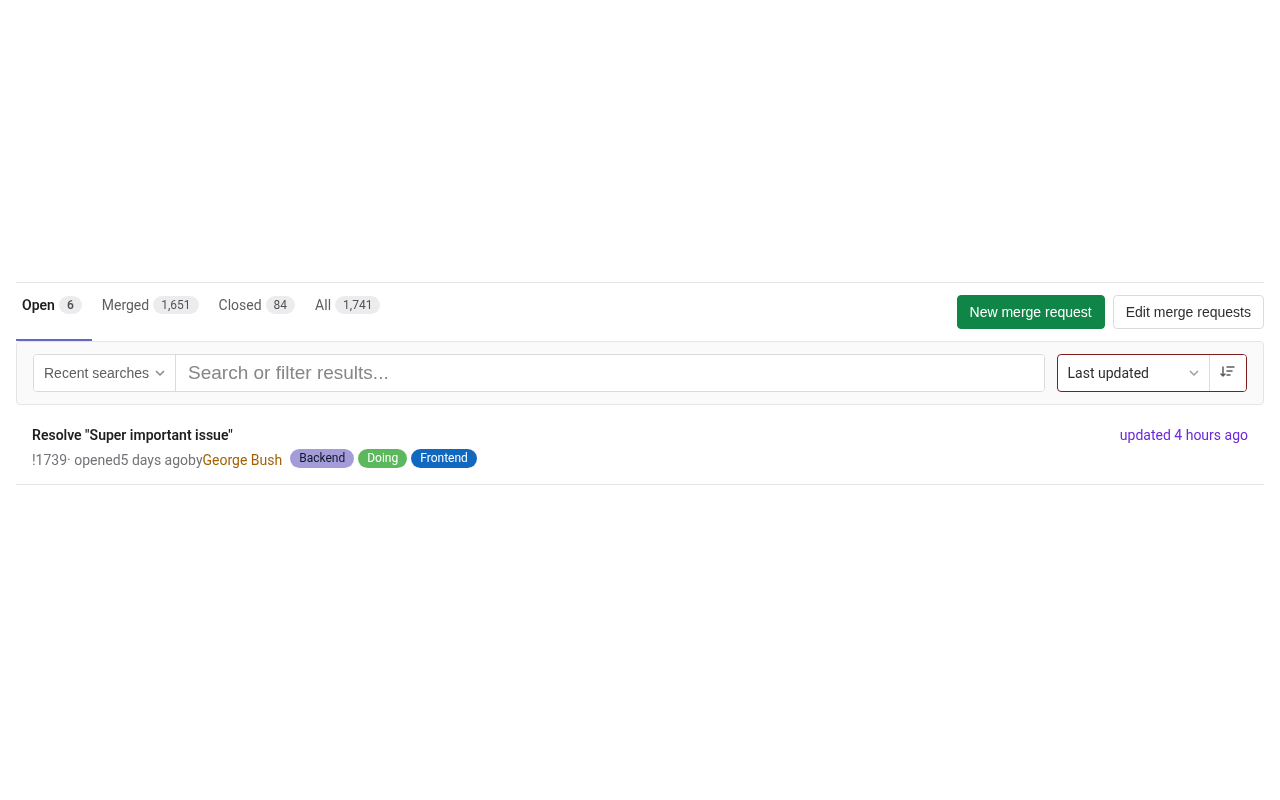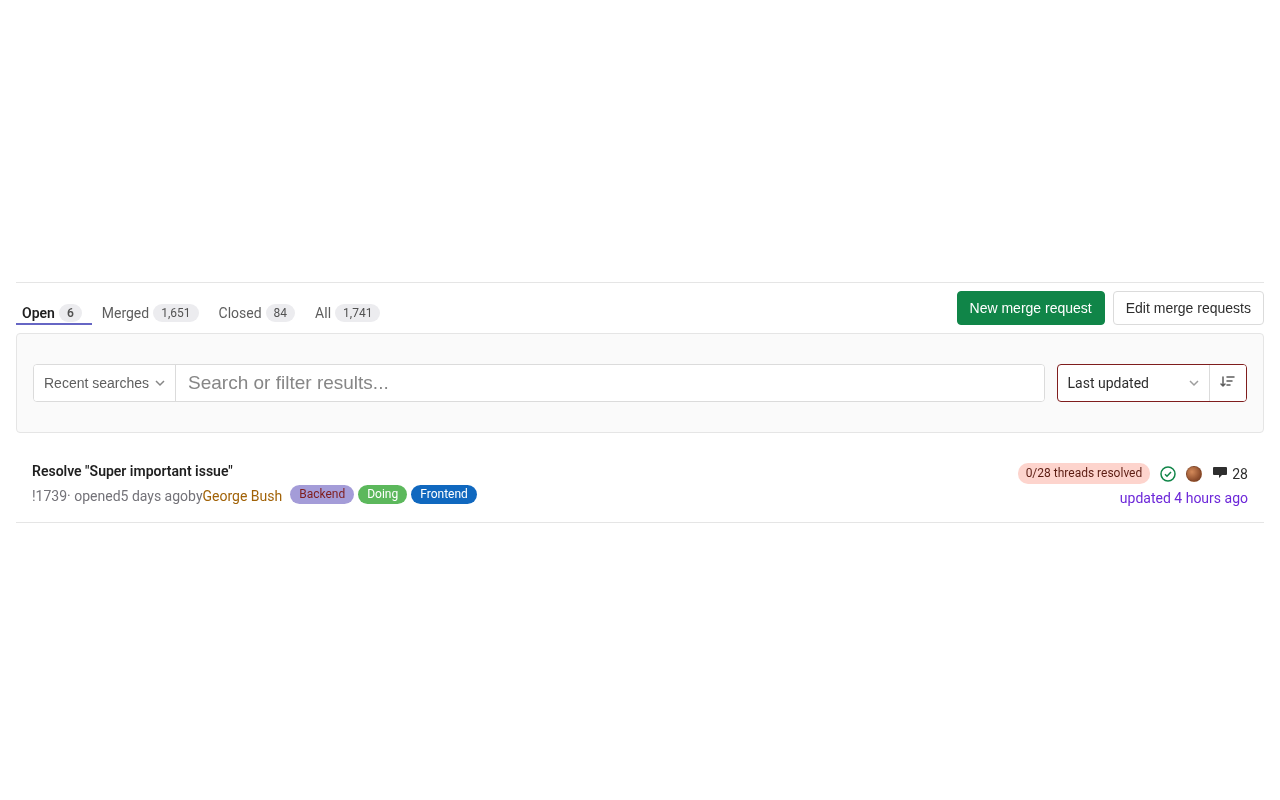--- a/index.html
+++ b/index.html
@@ -20,21 +20,21 @@
       justify-content: space-between;
       border-top: 1px solid #e5e5e5;
     }
     .tabs {
       display: flex;
       gap: 0;
     }
     .tab {
       display: flex;
       align-items: center;
-      padding: 13px 10px 1px;
+      padding: 13px 10px 25px;
       color: #5e5e5e;
       cursor: pointer;
       border-bottom: 2px solid transparent;
       gap: 4px;
     }
     .tab.active {
       color: #1f1f1f;
       font-weight: 600;
       border-bottom-color: #6666c4;
     }
@@ -66,25 +66,25 @@
     }
     .btn-primary {
       background: #108548;
       border-color: #108548;
       color: #fff;
     }
     .filter-bar {
       display: flex;
       align-items: stretch;
       gap: 12px;
-      padding: 30px 16px;
+      padding: 12px 16px;
       background: #fafafa;
       border: 1px solid #e5e5e5;
       border-radius: 4px;
-      margin-bottom: 16px;
+      margin-bottom: 8px;
     }
     .filter-left {
       display: flex;
       flex: 1;
       border: 1px solid #dbdbdb;
       border-radius: 4px;
       overflow: hidden;
       background: #fff;
     }
     .recent-btn {
@@ -293,45 +293,27 @@
     <div class="mr-item">
       <div class="mr-left">
         <div class="mr-title">Resolve "Super important issue"</div>
         <div class="mr-meta">
           <span>!1739</span>
             <span> · opened </span>
             <span>5 days ago</span>
             <span> by </span>
             <span class="mr-author">George Bush</span>
           <span class="labels">
-            <span class="label" style="background:#a49cd8;color:#7f1d1d">Backend</span>
+            <span class="label" style="background:#a49cd8;color:#0f172a">Backend</span>
             <span class="label" style="background:#5cb85c">Doing</span>
             <span class="label" style="background:#1068bf">Frontend</span>
           </span>
         </div>
       </div>
       <div class="mr-right">
-        <div class="mr-right-top">
-          <span class="threads-pill">0/28 threads resolved</span>
-          <span class="ci-pass">
-            <svg width="16" height="16" viewBox="0 0 16 16">
-                <circle cx="8" cy="8" r="7" fill="none" stroke="#108548" stroke-width="1.5"></circle>
-                <path d="M5 8.2 L7 10.2 L11 6" fill="none" stroke="#108548" stroke-width="1.5"></path>
-              </svg>
-          </span>
-          <span class="avatar"></span>
-          <span class="comments">
-            <span>
-              <svg width="16" height="16" viewBox="0 0 16 16">
-                  <path d="M2 3 h12 a1 1 0 0 1 1 1 v6 a1 1 0 0 1 -1 1 h-4 l-3 3 v-3 h-5 a1 1 0 0 1 -1 -1 v-6 a1 1 0 0 1 1 -1 z" fill="#2e2e2e"></path>
-                </svg>
-            </span>
-            <span>28</span>
-          </span>
-        </div>
         <div class="updated">
           <span>updated </span><span>4 hours ago</span>
         </div>
       </div>
     </div>
   </div>
 
 
 </div>
 

